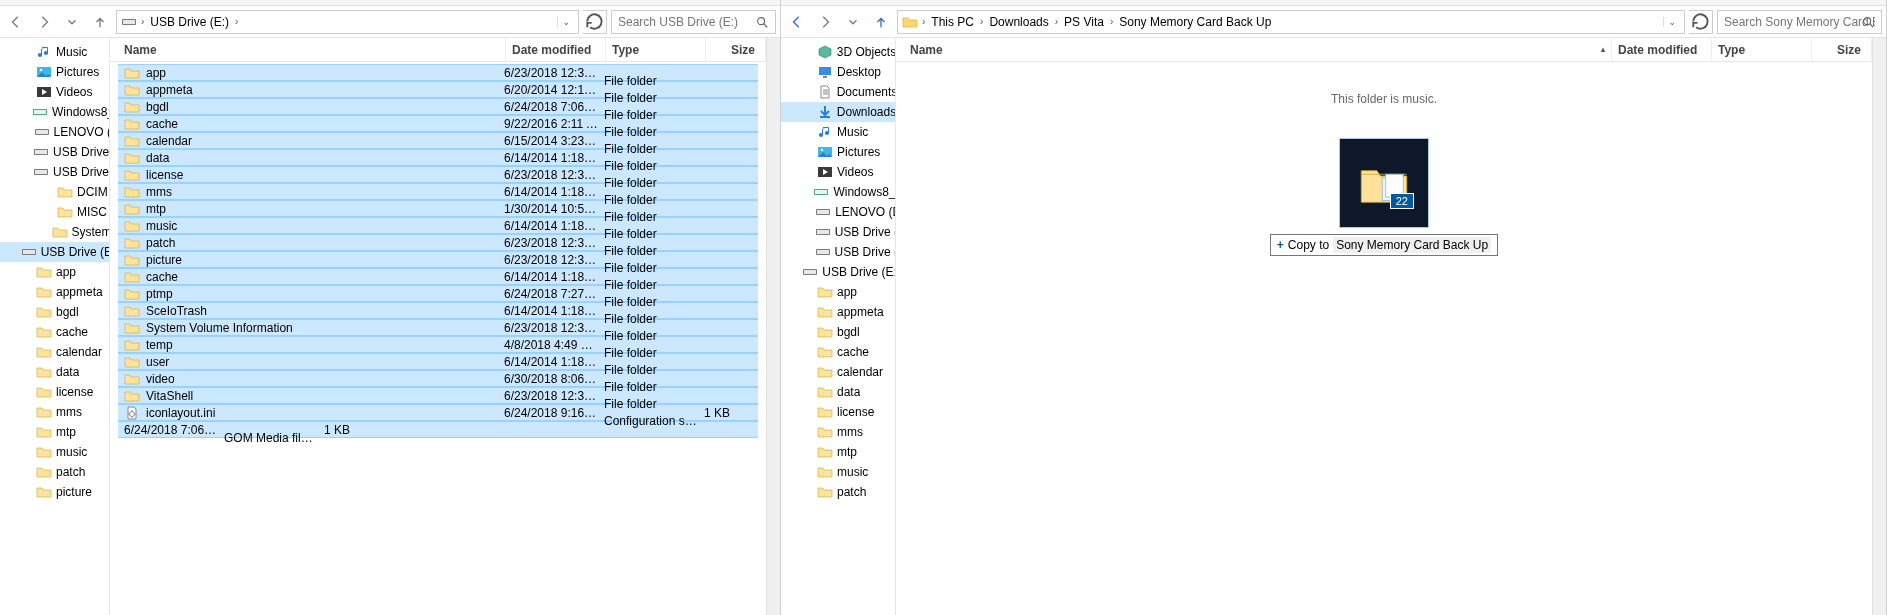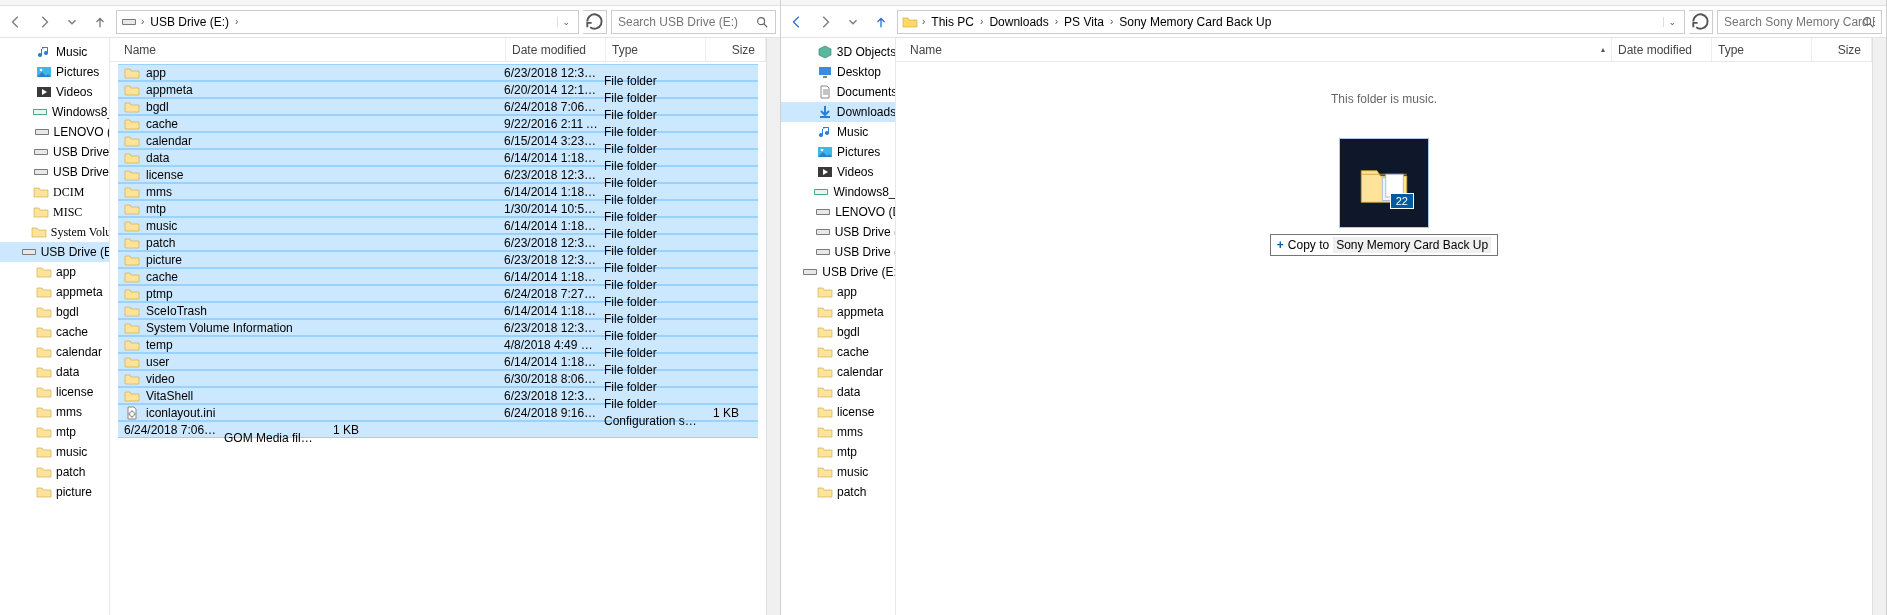--- a/index.html
+++ b/index.html
@@ -102,21 +102,21 @@
 .tree-item {
   display: flex;
   align-items: center;
   height: 20px;
   padding-left: 8px;
   gap: 4px;
   white-space: nowrap;
   cursor: default;
 }
 .tree-item.indent1 { padding-left: 22px; }
-.tree-item.indent2 { padding-left: 19px; font-family: Liberation Serif, serif; }
+.tree-item.indent2 { padding-left: 43px; }
 .tree-item.selected { background: #cce8ff; }
 .tree-item .expander {
   width: 10px;
   font-size: 9px;
   color: #666;
   text-align: center;
 }
 .tree-item .lbl { overflow: hidden; text-overflow: clip; }
 .ico { width: 16px; height: 16px; display:inline-block; flex-shrink:0; }
 .content {
@@ -125,20 +125,21 @@
   flex-direction: column;
   overflow: hidden;
 }
 .cols {
   display: flex;
   height: 24px;
   border-bottom: 1px solid #e8e8e8;
   color: #444;
   align-items: center;
   padding-left: 8px;
+  font-weight: bold;
 }
 .cols .col { border-right: 1px solid #eee; height:100%; display:flex; align-items:center; padding-left: 6px; }
 .col.name { flex: 1; min-width: 200px; }
 .col.date { width: 100px; }
 .col.type { width: 100px; }
 .col.size { width: 60px; text-align:right; padding-right: 10px; justify-content:flex-end;}
 .col .sort { font-size: 8px; color:#555; margin-left:auto; margin-right:6px; }
 .rows {
   flex: 1;
   overflow-y: auto;
@@ -148,21 +149,21 @@
   display: flex;
   align-items: center;
   height: 17px;
   font-size: 12px;
 }
 .row.selected { background: #cce8ff; border: 1px solid #99d1ff; border-left:none; border-right:none; }
 .row .c { padding-left:6px; overflow:hidden; white-space:nowrap; text-overflow:ellipsis; }
 .row .c.name { flex:1; display:flex; align-items:center; gap:6px; }
 .row .c.date { width:100px; color:#000; }
 .row .c.type { width:100px; color:#000;margin-top:16px; }
-.row .c.size { width:60px; text-align:center; padding-right:10px; color:#000;}
+.row .c.size { width:60px; text-align:left; padding-right:10px; color:#000;}
 .empty-msg {
   text-align: center;
   color: #666;
   padding: 28px 0 12px;
 }
 .drag-visual {
   display:flex; flex-direction:column; align-items:center;
   margin-top: 20px;
 }
 .drag-folder {

